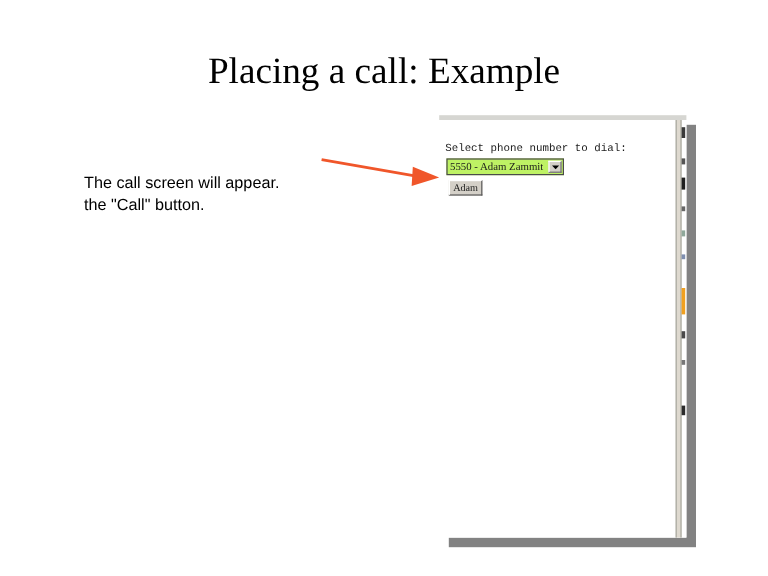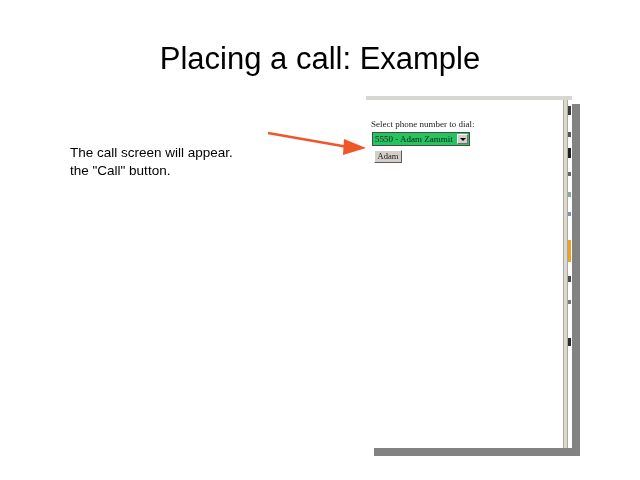--- a/index.html
+++ b/index.html
@@ -22,20 +22,21 @@
     left: 0;
     top: 40px;
     width: 640px;
     text-align: center;
     font-size: 31px;
     font-weight: normal;
     line-height: 38px;
     letter-spacing: 0px;
     color: #000000;
     white-space: nowrap;
+    font-family: Liberation Serif, serif;
   }
 
   
   #slide-body {
     position: absolute;
     left: 70px;
     top: 112px;
     width: 200px;
     font-size: 13.5px;
     line-height: 17.5px;
@@ -109,36 +110,36 @@
     font-size: 9.5px;
     line-height: 11px;
     color: #1a1a1a;
   }
 
   
   #dial-label {
     position: absolute;
     left: 5px;
     top: 19px;
-    font-family: Liberation Serif, serif;
+    font-family: Liberation Mono, monospace;
     font-size: 9px;
     line-height: 11px;
     color: #1a1a1a;
     white-space: nowrap;
   }
 
   
   #phone-select {
     position: absolute;
     left: 6px;
     top: 32px;
     width: 98px;
     height: 14px;
     border: 1px solid #4a4a4a;
-    background: #22c55e;
+    background: #bef264;
     box-sizing: border-box;
   }
   #phone-select-value {
     position: absolute;
     left: 2px;
     top: 1px;
     width: 78px;
     font-family: "Liberation Serif", serif;
     font-size: 9px;
     line-height: 11px;

